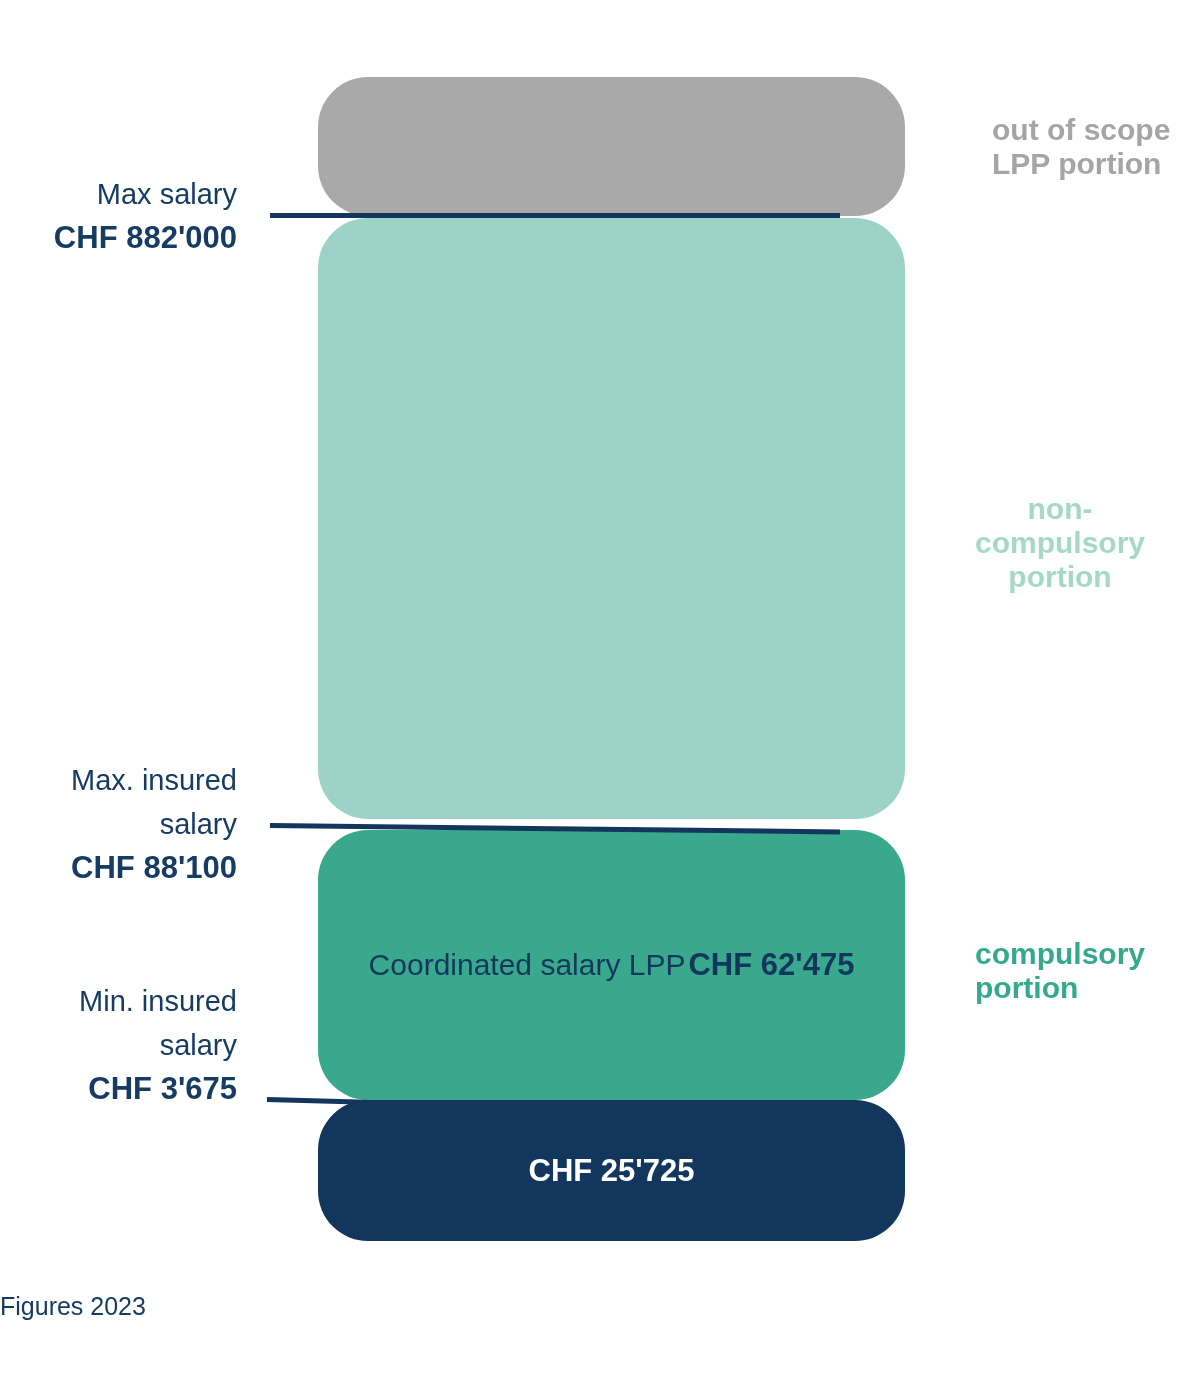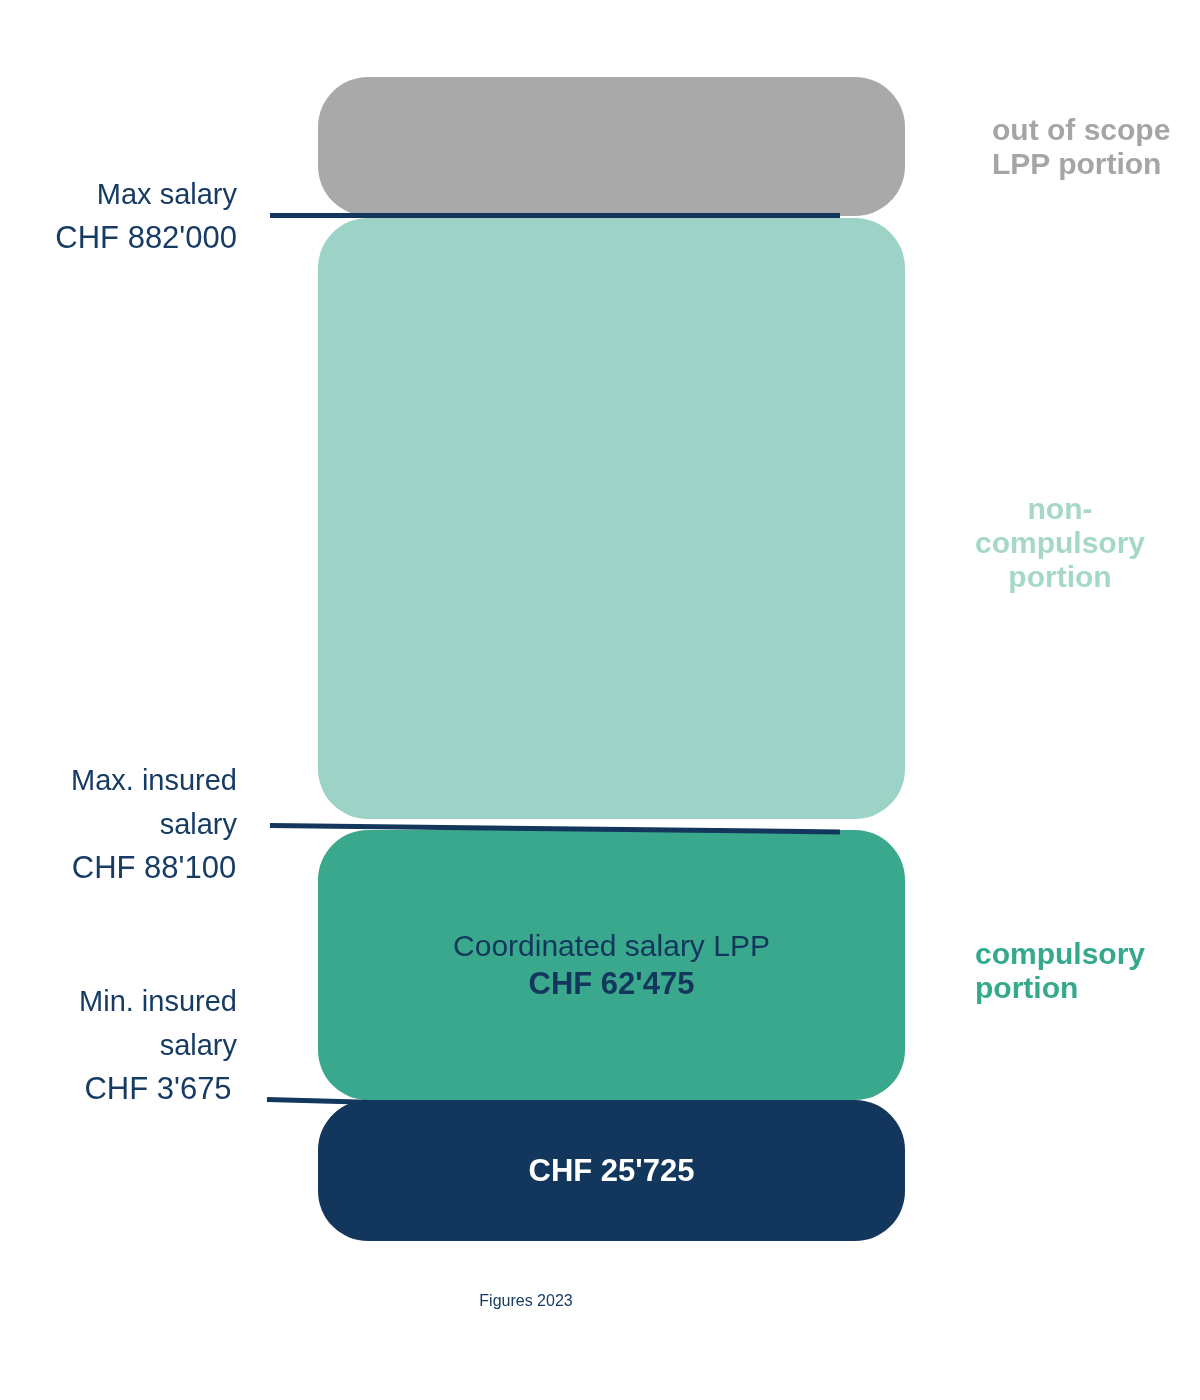--- a/index.html
+++ b/index.html
@@ -41,21 +41,21 @@
   .left-label {
     position: absolute;
     right: 963px;
     text-align: right;
     color: #173c64;
     font-size: 29px;
     line-height: 44px;
     white-space: nowrap;
     z-index: 2;
   }
-  .left-label .value { font-weight: 400; font-size: 31px; text-align: center; }
+  .left-label .value { font-weight: 700; font-size: 31px; }
   #threshold-max-salary  { top: 172px; }
   #threshold-max-insured { top: 758px; }
   #threshold-min-insured { top: 979px; }
 
   
   .side-label {
     position: absolute;
     left: 975px;
     font-weight: 700;
     font-size: 30px;
@@ -65,40 +65,40 @@
   }
   #side-out-of-scope   { top: 113px; color: #a5a5a5; margin-left: 17px; }
   #side-non-compulsory { top: 492px; color: #a6d8c8; text-align: center; }
   #side-compulsory     { top: 937px; color: #35a98b; }
 
   
   .box-text {
     position: absolute;
     left: 0; top: 0; right: 0; bottom: 0;
     display: flex;
-    flex-direction: column;
+    flex-direction: row;
     align-items: center;
     justify-content: center;
     gap: 3px;
     text-align: center;
   }
   .box-text .line1 { font-size: 30px; }
   .box-text .line2 { font-size: 31px; font-weight: 700; }
   #box-coordinated .box-text { color: #13365c; }
   #box-deduction  .box-text { color: #ffffff; }
 
   
   .footer {
     position: absolute;
     left: 0;
     top: 1292px;
     width: 1052px;
-    text-align: center;
+    text-align: left;
     color: #173c64;
-    font-size: 16px;
+    font-size: 25px;
     z-index: 2;
   }
 </style>
 </head>
 <body>
 
 <div class="canvas">
 
   <div class="box" id="box-out-of-scope" style="background: rgb(169, 169, 169);"></div>
 

